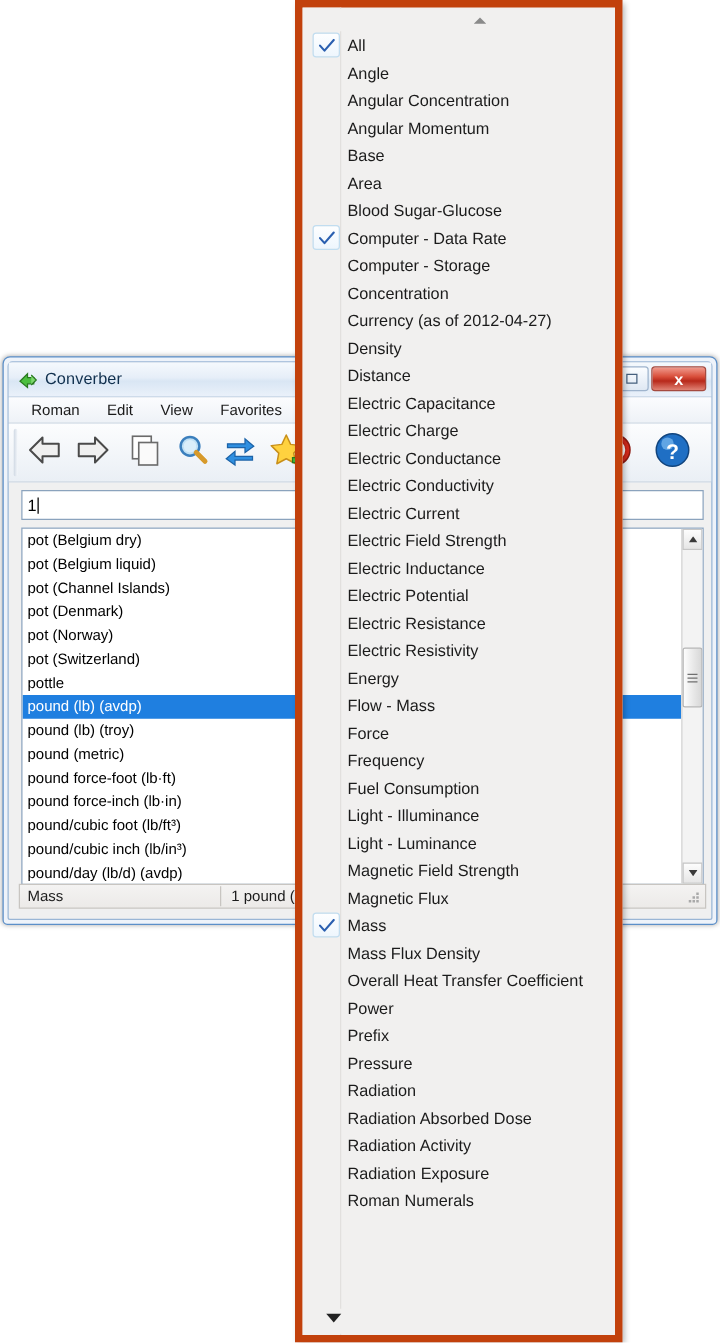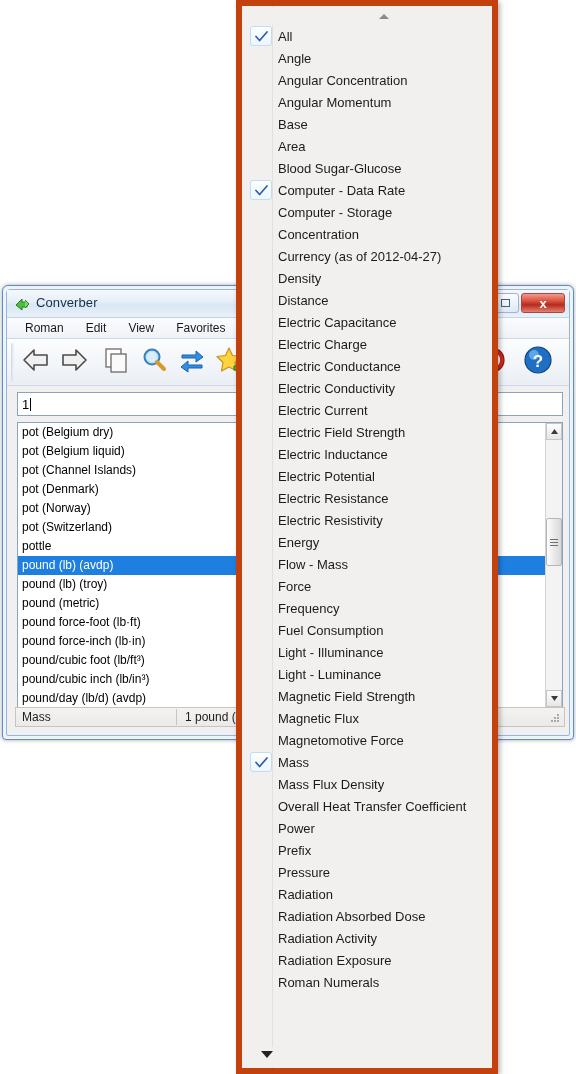--- a/index.html
+++ b/index.html
@@ -472,23 +472,20 @@
       <div class="dd-item">
         <span class="dd-label">Light - Luminance</span>
       </div>
       <div class="dd-item">
         <span class="dd-label">Magnetic Field Strength</span>
       </div>
       <div class="dd-item">
         <span class="dd-label">Magnetic Flux</span>
       </div>
       <div class="dd-item">
-        <span class="dd-label">Magnetomotive Force</span>
-      </div>
-      <div class="dd-item">
         <span class="dd-check">
           <svg width="13" height="11" viewBox="0 0 13 11">
             <path d="M1 5.5 L4.6 9.5 L12 1" fill="none" stroke="#2a5fb0" stroke-width="1.7" stroke-linecap="round" stroke-linejoin="round"></path>
           </svg>
         </span>
         <span class="dd-label">Mass</span>
       </div>
       <div class="dd-item">
         <span class="dd-label">Mass Flux Density</span>
       </div>

